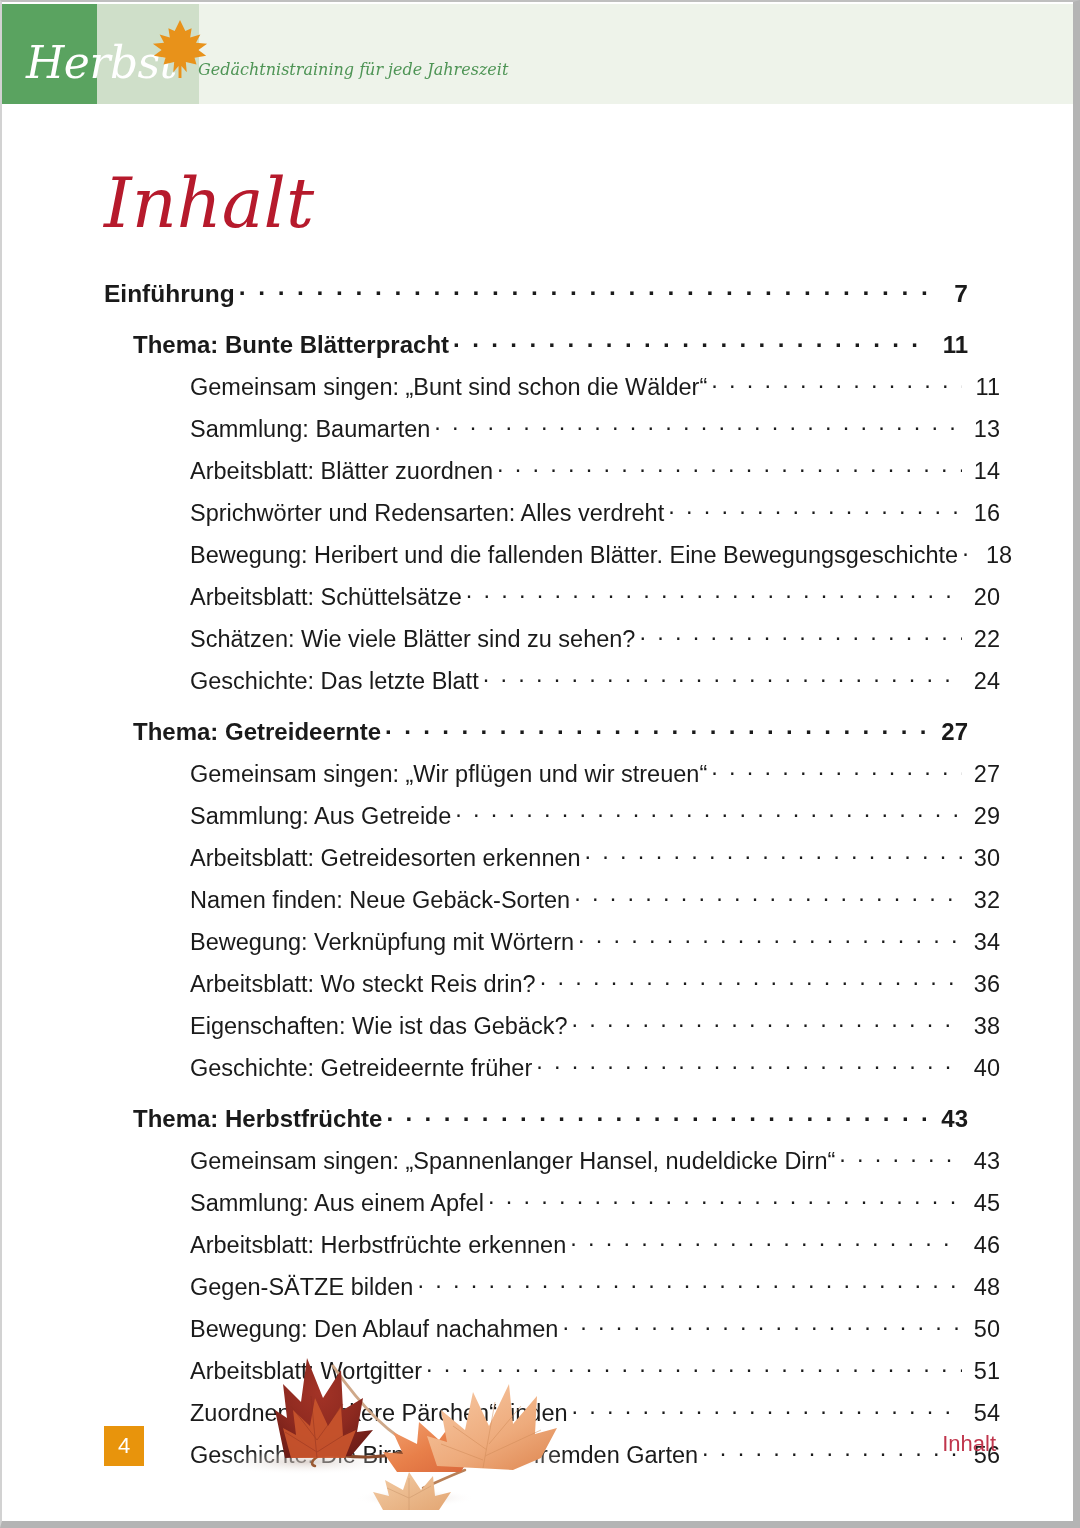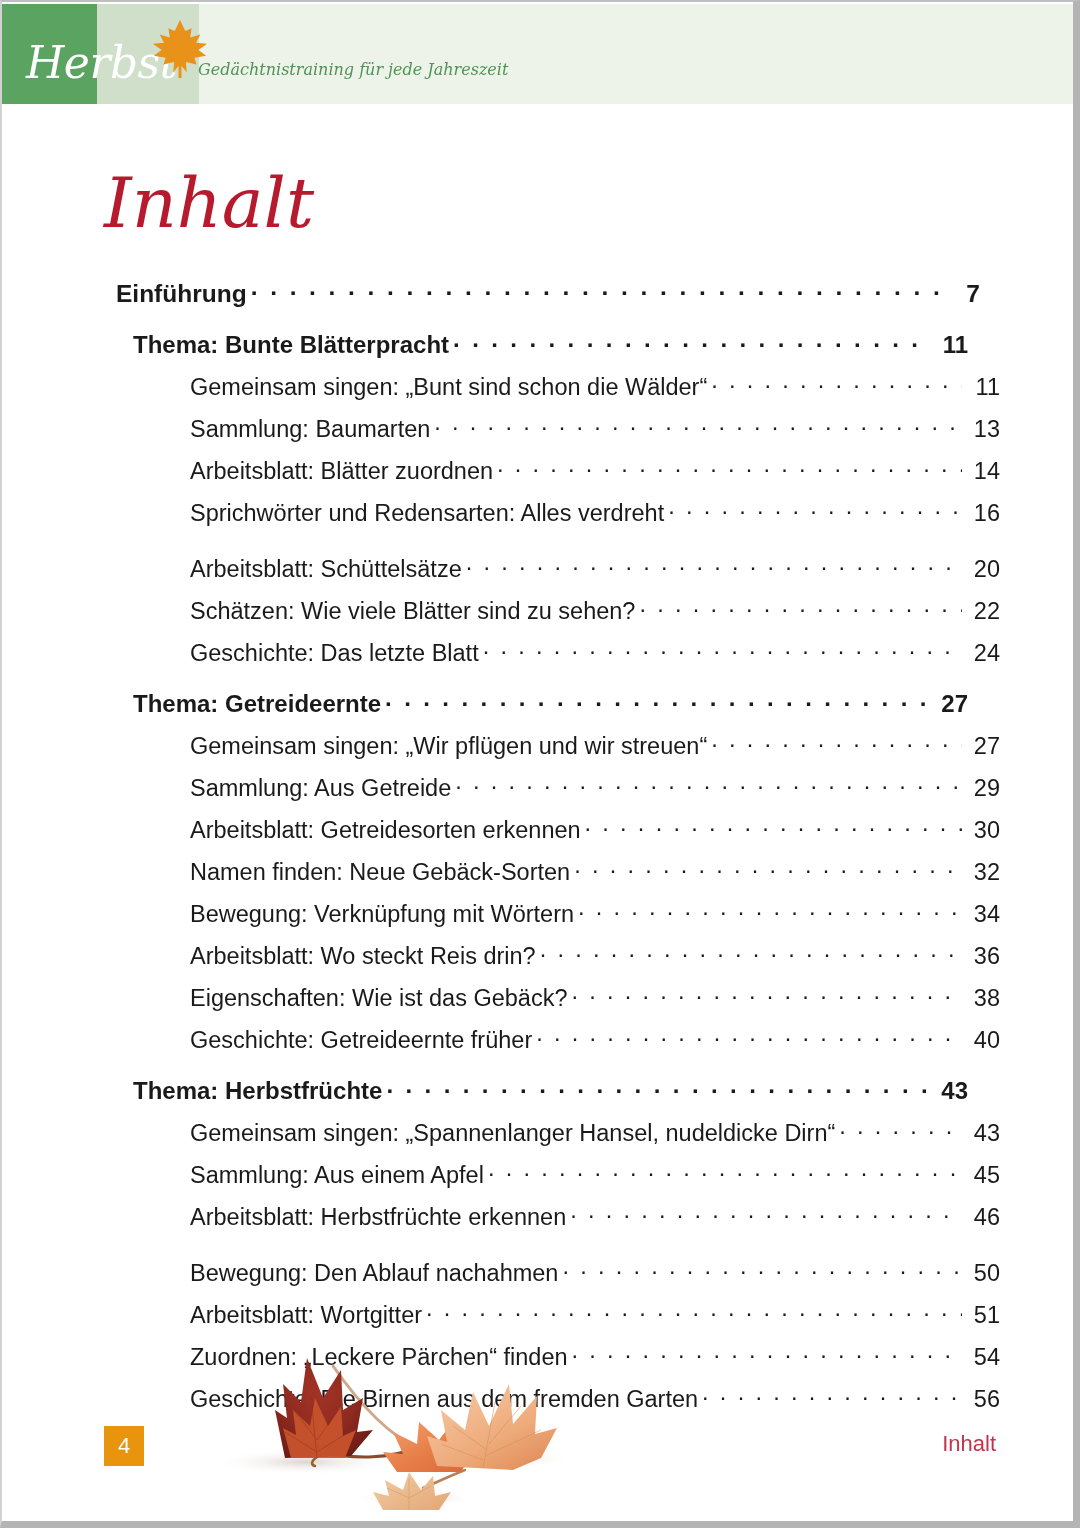--- a/index.html
+++ b/index.html
@@ -155,21 +155,21 @@
   .toc-row .pagenum {
     white-space: nowrap;
     text-align: right;
     min-width: 34px;
   }
 
   
   .lvl-0 {
     font-weight: bold;
     font-size: 24.5px;
-    margin-left: 12px;
+    margin-left: 0;
     margin-bottom: 0px;
   }
   .lvl-0 .leader::after { letter-spacing: 0.12em; font-weight: bold; }
 
   
   .lvl-1 {
     font-weight: bold;
     font-size: 24px;
     margin-left: 29px;
     width: 835px;
@@ -283,20 +283,25 @@
         <span class="leader"></span>
         <span class="pagenum">14</span>
       </div>
       <div class="row-gap"></div>
       <div class="toc-row lvl-2">
         <span class="label">Sprichwörter und Redensarten: Alles verdreht</span>
         <span class="leader"></span>
         <span class="pagenum">16</span>
       </div>
       <div class="row-gap"></div>
+      <div class="toc-row lvl-2">
+        <span class="label">Bewegung: Heribert und die fallenden Blätter. Eine Bewegungsgeschichte</span>
+        <span class="leader"></span>
+        <span class="pagenum">18</span>
+      </div>
       <div class="row-gap"></div>
       <div class="toc-row lvl-2">
         <span class="label">Arbeitsblatt: Schüttelsätze</span>
         <span class="leader"></span>
         <span class="pagenum">20</span>
       </div>
       <div class="row-gap"></div>
       <div class="toc-row lvl-2">
         <span class="label">Schätzen: Wie viele Blätter sind zu sehen?</span>
         <span class="leader"></span>
@@ -380,20 +385,25 @@
         <span class="leader"></span>
         <span class="pagenum">45</span>
       </div>
       <div class="row-gap"></div>
       <div class="toc-row lvl-2">
         <span class="label">Arbeitsblatt: Herbstfrüchte erkennen</span>
         <span class="leader"></span>
         <span class="pagenum">46</span>
       </div>
       <div class="row-gap"></div>
+      <div class="toc-row lvl-2">
+        <span class="label">Gegen-SÄTZE bilden</span>
+        <span class="leader"></span>
+        <span class="pagenum">48</span>
+      </div>
       <div class="row-gap"></div>
       <div class="toc-row lvl-2">
         <span class="label">Bewegung: Den Ablauf nachahmen</span>
         <span class="leader"></span>
         <span class="pagenum">50</span>
       </div>
       <div class="row-gap"></div>
       <div class="toc-row lvl-2">
         <span class="label">Arbeitsblatt: Wortgitter</span>
         <span class="leader"></span>

